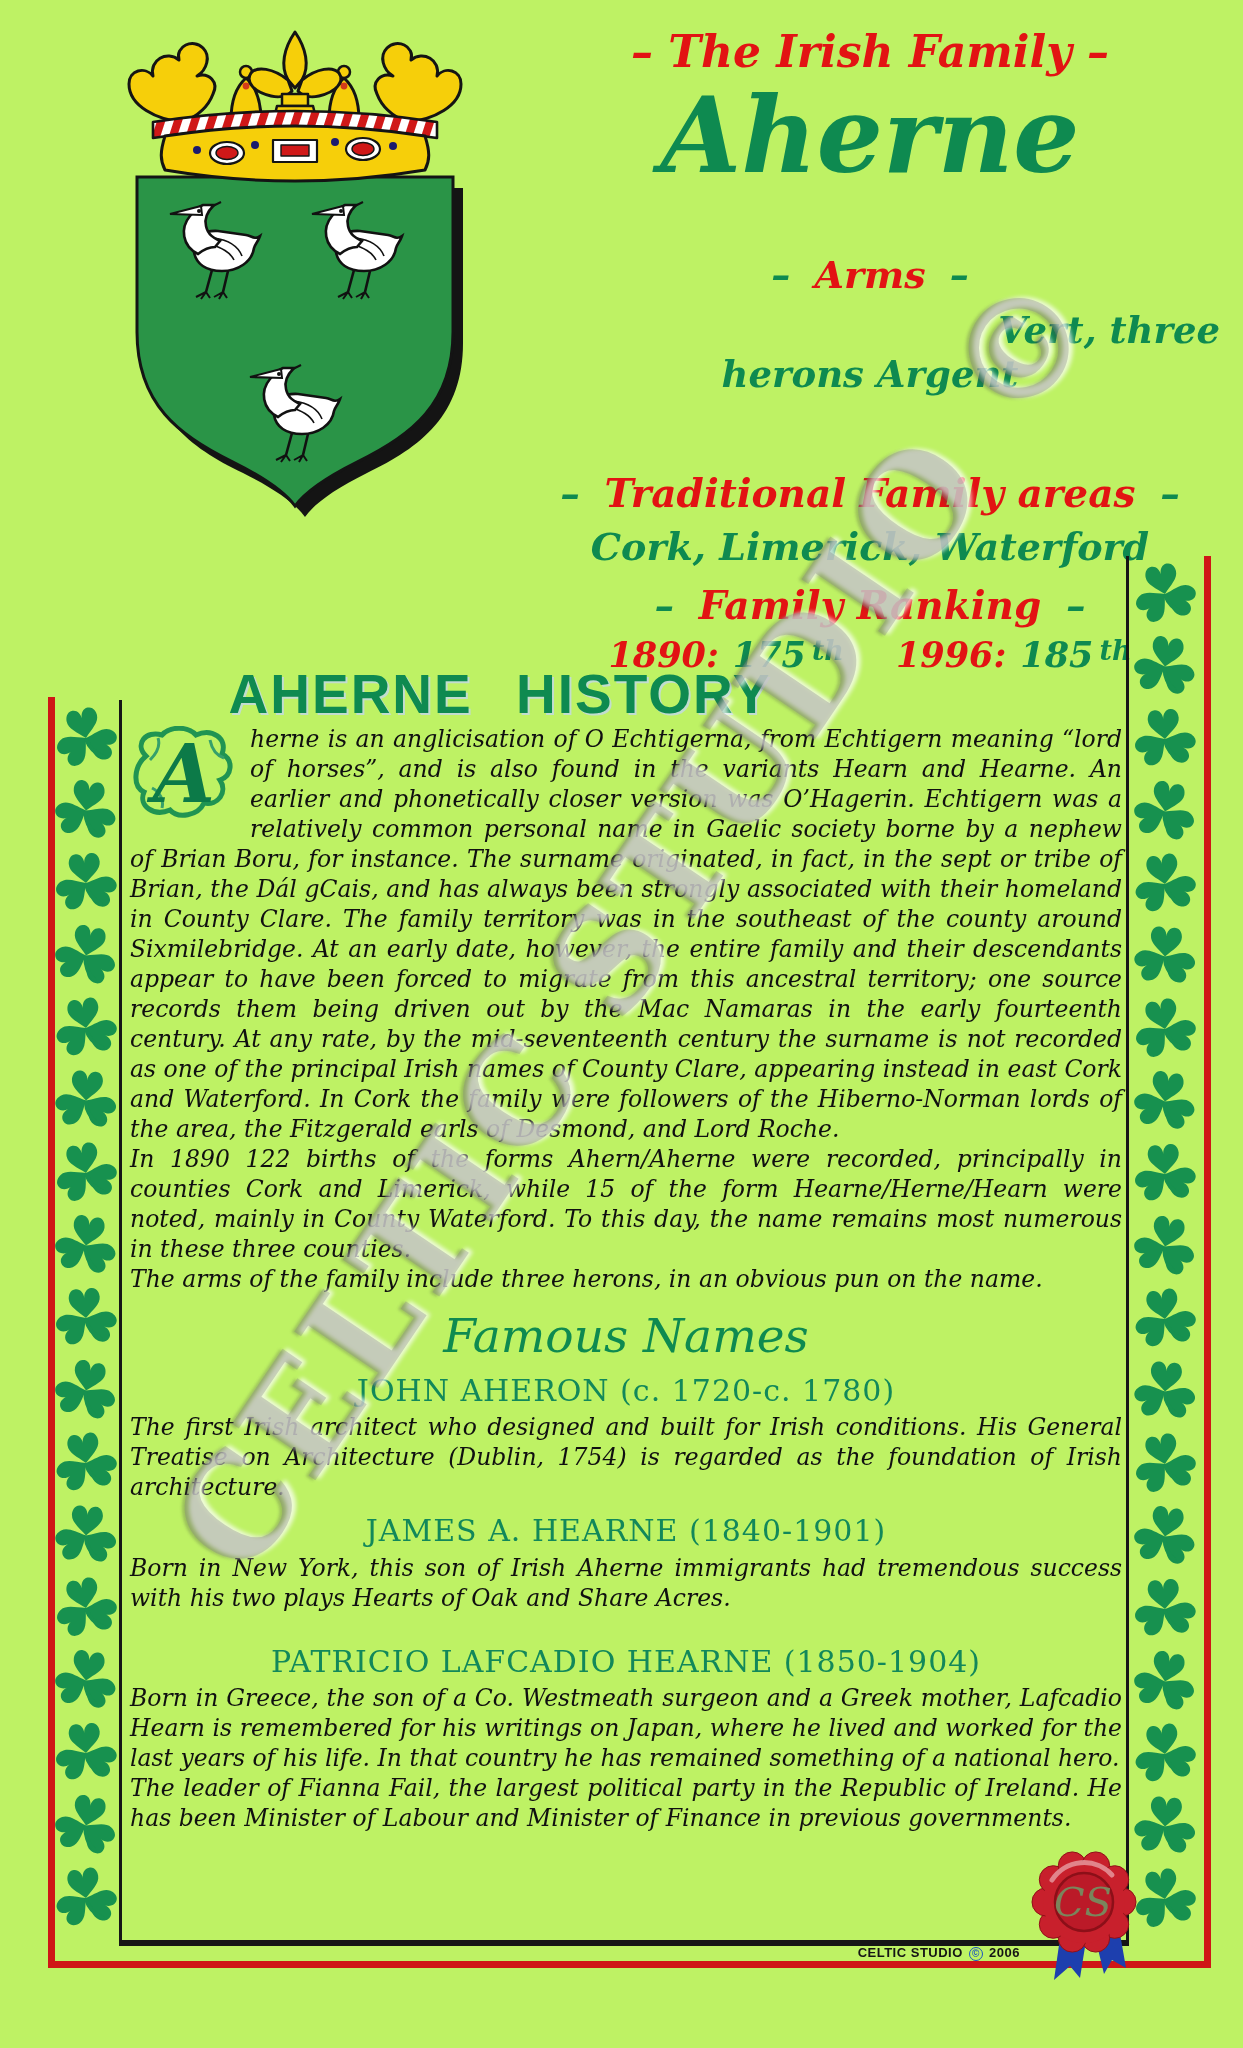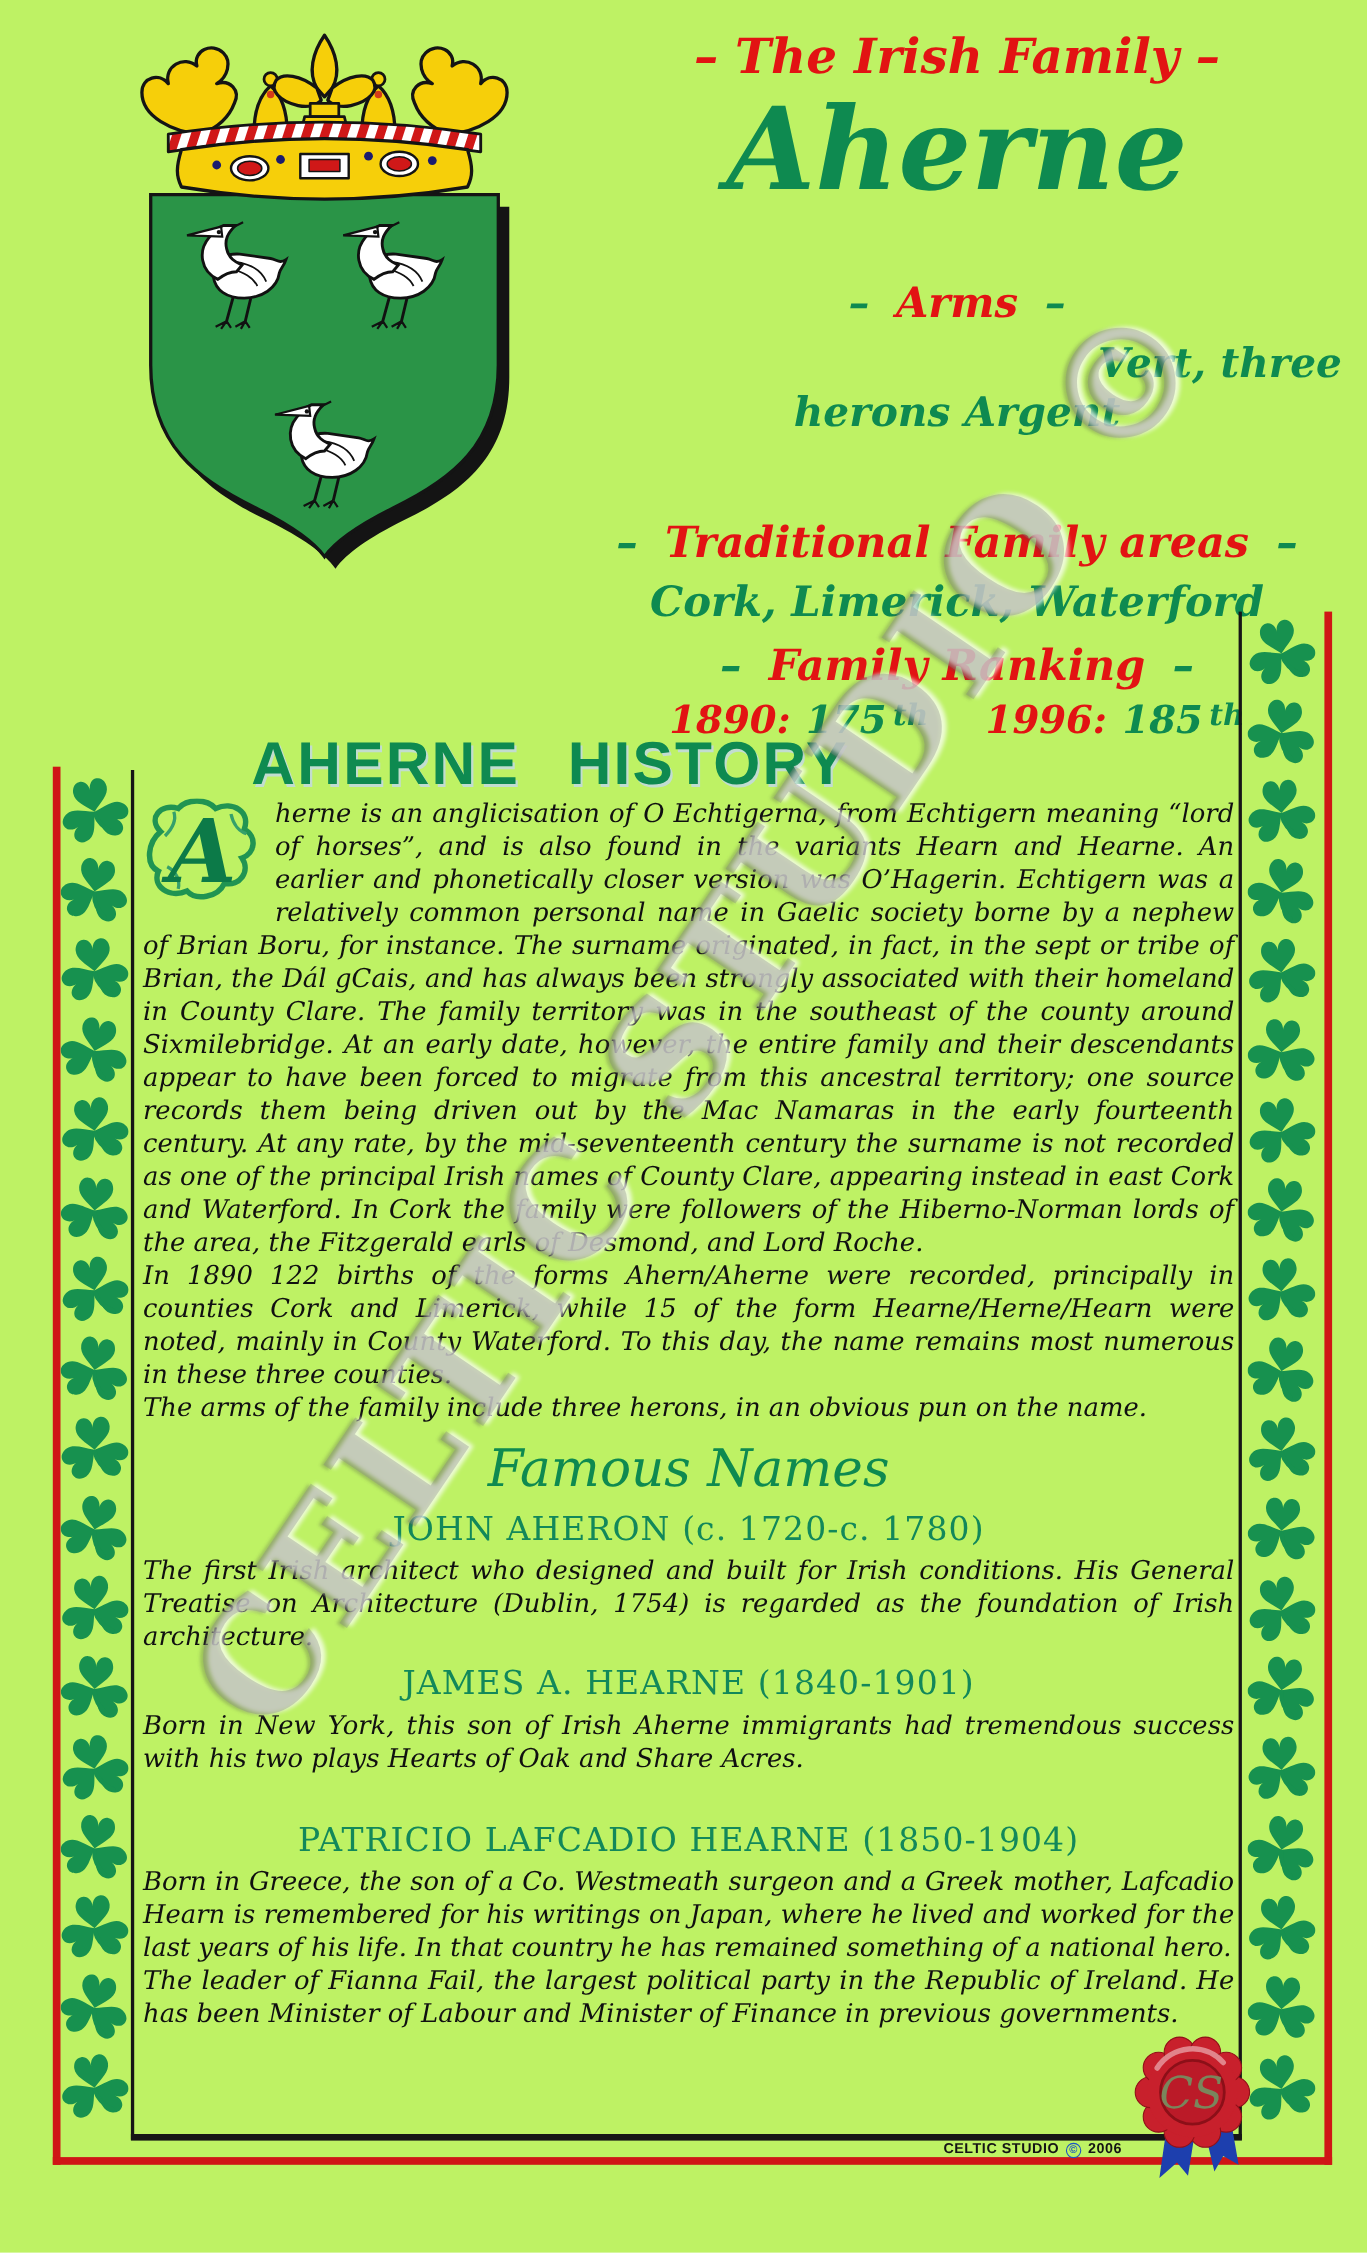--- a/index.html
+++ b/index.html
@@ -39,21 +39,21 @@
   .shamrock-left{left:55px;top:700px;}
   .shamrock-right{left:1134px;top:556px;}
   
   .content{position:absolute;left:130px;top:724px;width:992px;z-index:2;color:#101010;}
   .body-p{margin:0;font-style:italic;font-size:23.5px;line-height:30px;text-align:justify;}
   .dropcap-box{float:left;width:110px;height:94px;margin:2px 10px 0 0;}
   .famous-title{margin:16px 0 6px;text-align:center;font-style:italic;font-size:47px;line-height:1.1;
       color:#0e8a50;font-weight:normal;}
   .entry-name{margin:12px 0 4px;text-align:center;font-size:30px;line-height:1.15;color:#12885a;
       letter-spacing:1px;font-style:normal;}
-  .entry-gap{margin-top:44px;}
+  .entry-gap{margin-top:32px;}
   
   .watermark{position:absolute;left:150px;top:1516px;z-index:7;pointer-events:none;white-space:nowrap;
       transform:rotate(-56deg);transform-origin:left top;line-height:1;
       font-family:"DejaVu Serif",serif;font-weight:bold;font-size:138px;letter-spacing:6px;
       color:rgba(128,128,128,0.33);
       text-shadow:3px 3px 4px rgba(255,255,255,0.75),-2px -2px 3px rgba(70,70,70,0.28);}
   
   .footer{position:absolute;left:620px;top:1945px;width:400px;text-align:right;z-index:3;
       font-family:"Liberation Sans",sans-serif;font-weight:bold;font-size:13px;color:#141414;
       letter-spacing:.5px;}

